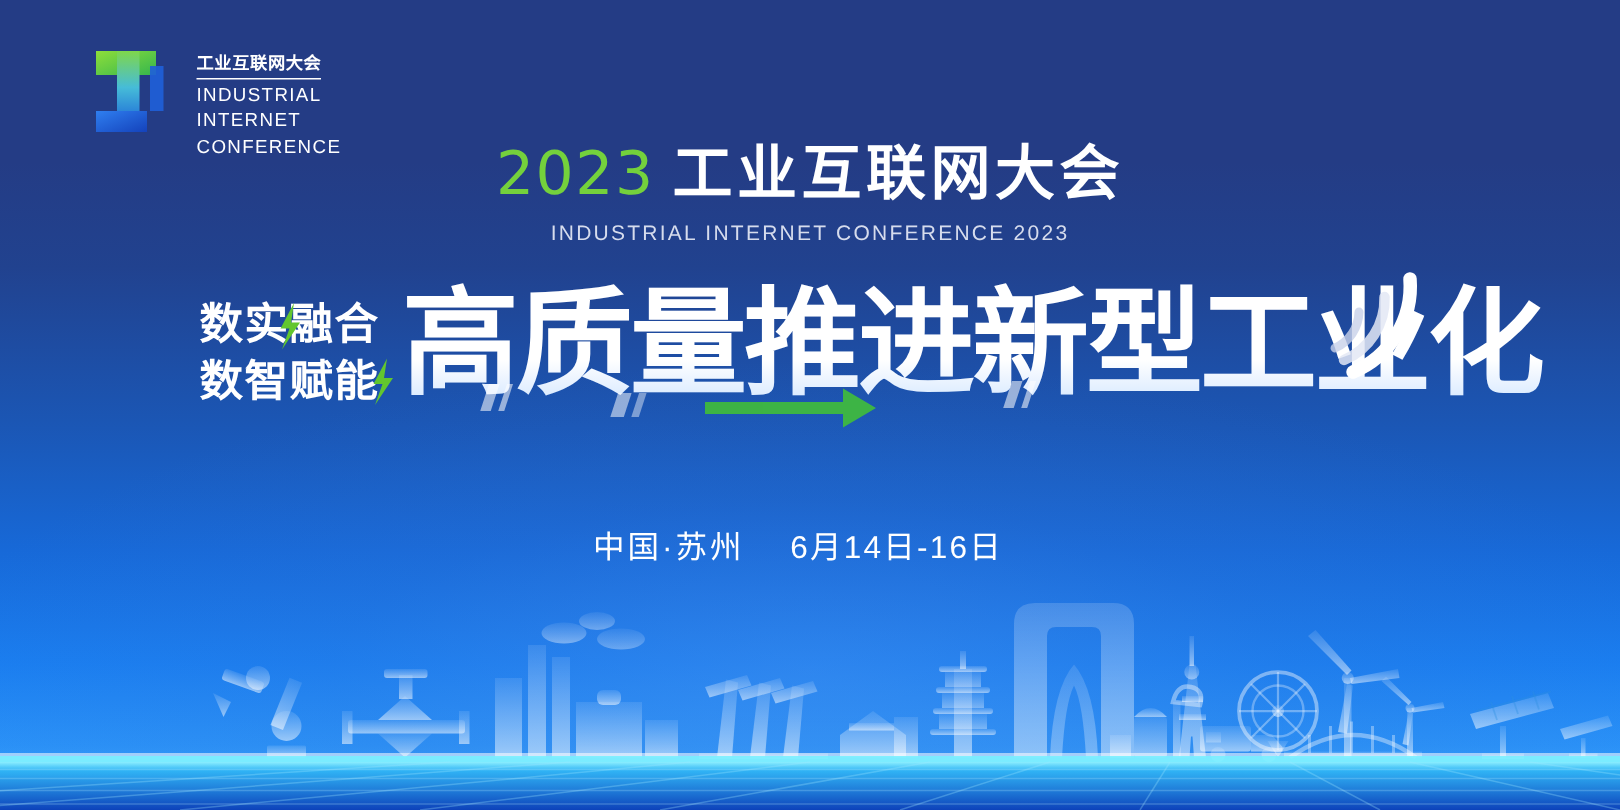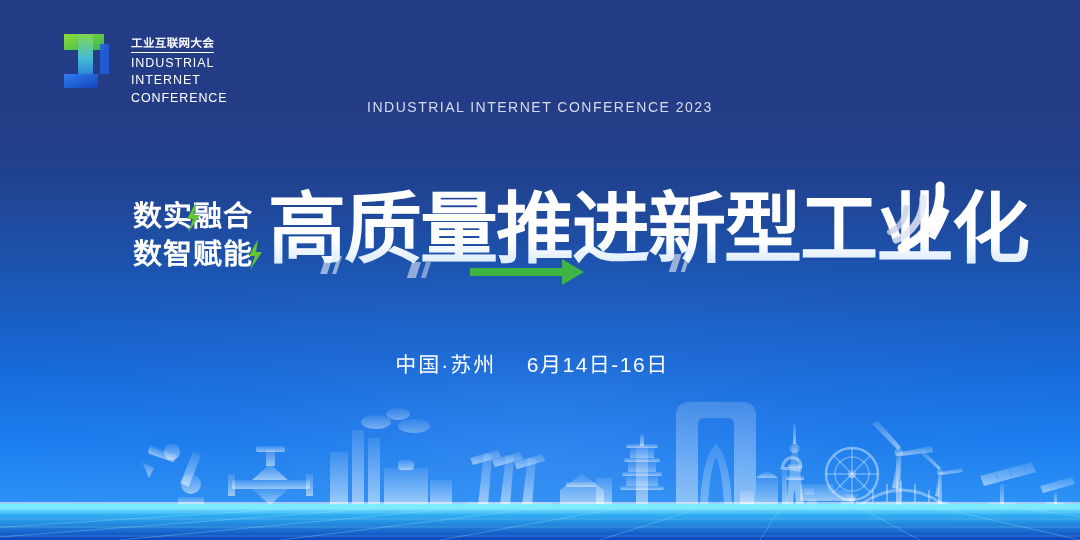--- a/index.html
+++ b/index.html
@@ -182,20 +182,23 @@
     </svg>
     <div class="logo-text">
       <div class="logo-cn">工业互联网大会</div>
       <div class="logo-en">INDUSTRIAL</div>
       <div class="logo-en">INTERNET</div>
       <div class="logo-en">CONFERENCE</div>
     </div>
   </div>
 
   <div class="title-block">
+    <div class="title-main">
+      <span class="title-year">2023</span><span class="title-cn">工业互联网大会</span>
+    </div>
     <div class="title-sub">INDUSTRIAL INTERNET CONFERENCE 2023</div>
   </div>
 
   <div class="slogan">
     <svg class="slogan-svg" viewBox="0 0 1080 110">
       <defs>
         <linearGradient id="slogGrad" x1="0" y1="0" x2="0" y2="1">
           <stop offset="0%" stop-color="#ffffff"></stop>
           <stop offset="62%" stop-color="#ffffff"></stop>
           <stop offset="100%" stop-color="#cfe4ff"></stop>

